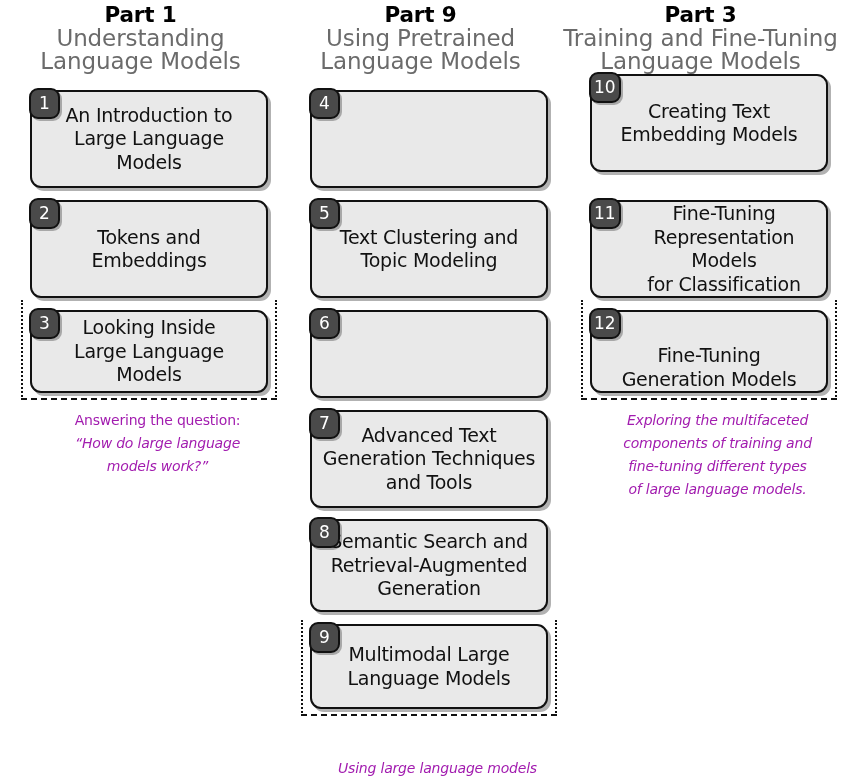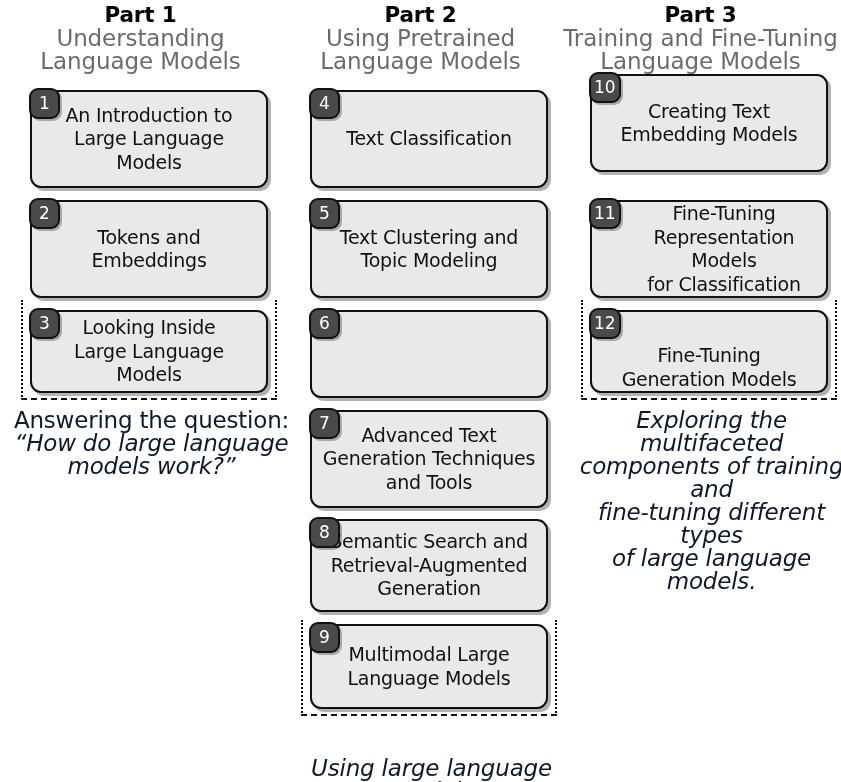--- a/index.html
+++ b/index.html
@@ -104,25 +104,25 @@
     line-height: 26px;
     text-align: center;
     padding: 0 3px;
     box-shadow: 2px 2px 0 rgba(0,0,0,0.28);
   }
 
   
   .caption {
     position: absolute;
     width: 281px;
-    left: 11px;
-    text-align: center;
-    font-size: 23px;
+    left: 17px;
+    text-align: center;
+    font-size: 14px;
     line-height: 23px;
-    color: #0f172a;
+    color: #a21caf;
     letter-spacing: -0.2px;
   }
   .caption .cap-lead {
     display: block;
     font-style: normal;
   }
   .caption .cap-quote {
     display: block;
     font-style: italic;
     white-space: pre-line;
@@ -167,30 +167,29 @@
 
     <div class="caption" style="top:409px;">
       <span class="cap-lead">Answering the question:</span>
       <span class="cap-quote">“How do large language
 models work?”</span>
     </div>
   </div>
 
   <div class="column col-2">
     <div class="part-header">
-      <span class="part-title">Part 2</span>
+      <span class="part-title">Part 9</span>
       <span class="part-sub">Using Pretrained
 Language Models</span>
     </div>
 
     <div class="dashed-group" style="left:21px; top:620px; width:256px; height:96px;"></div>
 
     <div class="chapter" style="left:30px; top:90px; width:238px; height:98px;">
       <span class="badge">4</span>
-      <span class="chapter-title">Text Classification</span>
     </div>
 
     <div class="chapter" style="left:30px; top:200px; width:238px; height:98px;">
       <span class="badge">5</span>
       <span class="chapter-title">Text Clustering and
 Topic Modeling</span>
     </div>
 
     <div class="chapter" style="left:30px; top:310px; width:238px; height:88px;">
       <span class="badge">6</span>

